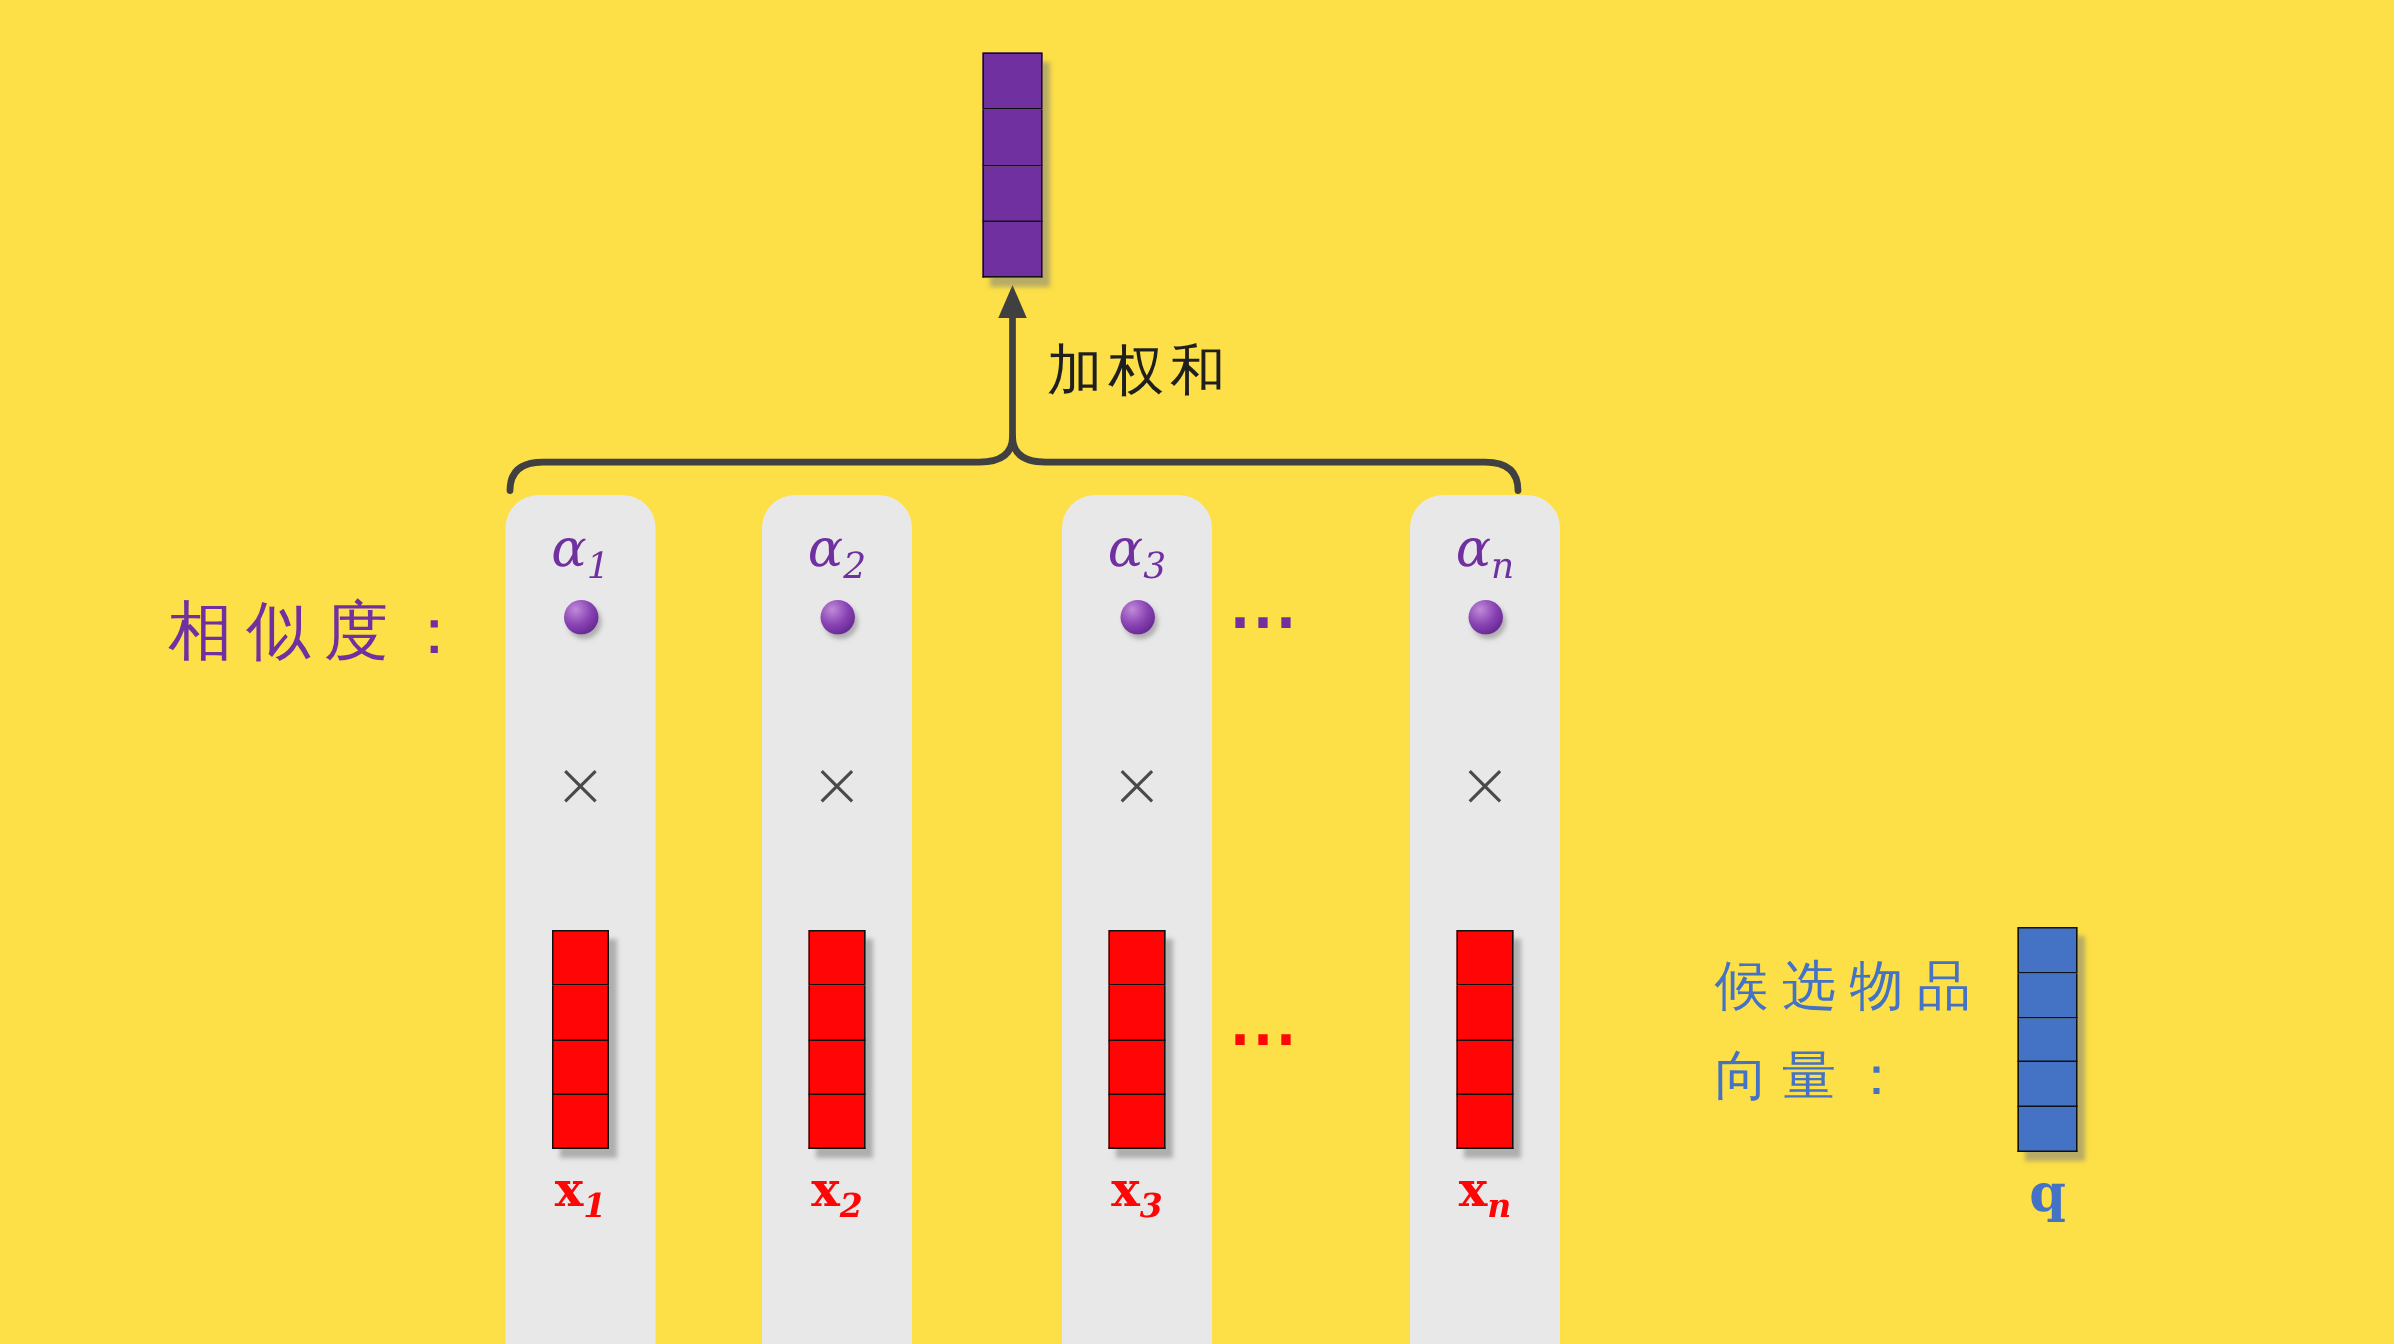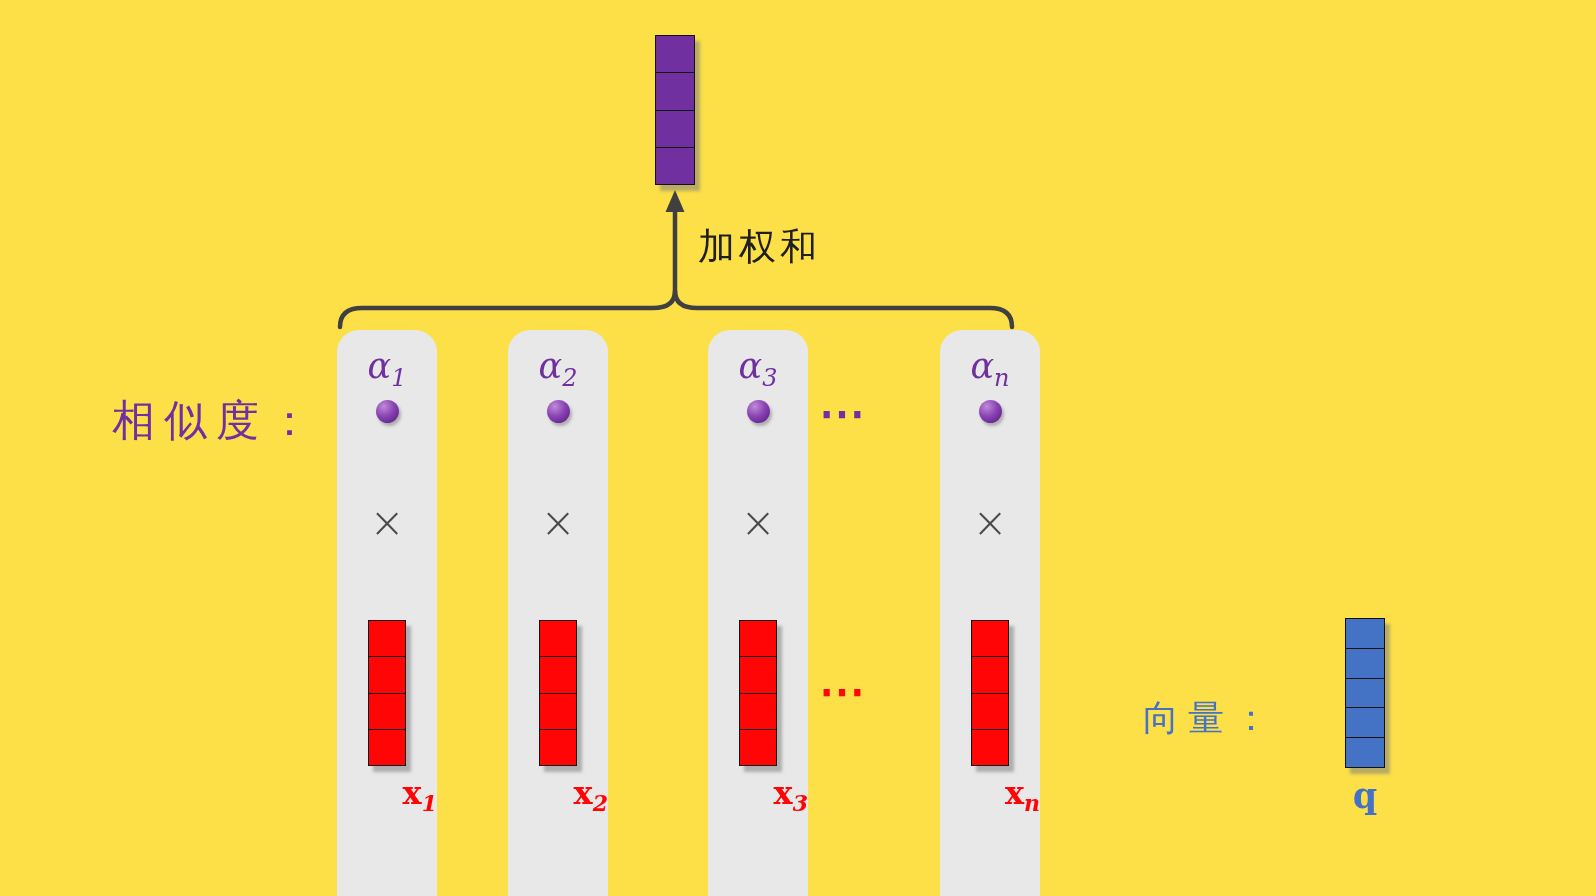--- a/index.html
+++ b/index.html
@@ -91,21 +91,21 @@
     color:#4a4a4a;
     font-family:"DejaVu Sans","Liberation Sans",sans-serif;
     font-weight:300;
     line-height:1;
   }
 
   .col-vec{ left:50%; margin-left:-19px; top:290px; width:38px; height:146px; }
 
   .xlabel{
     position:absolute; top:444px; left:0; width:100%;
-    text-align:right;
+    text-align:center;
     font-size:32px;
     font-weight:bold;
     color:var(--red);
   }
   .xlabel sub{ font-size:22px; font-style:italic; }
 
   
   .dots{
     position:absolute;
     width:70px;
@@ -228,21 +228,21 @@
       <div class="cell"></div>
     </div>
     <div class="xlabel"><span>x</span><sub>n</sub></div>
   </div>
 
   <div class="dots top">⋯</div>
   <div class="dots bottom">⋯</div>
 
   <div class="label-similarity">相似度：</div>
 
-  <div class="label-candidate"><br><span>向量：</span></div>
+  <div class="label-candidate"><span>候选物品</span><br><span>向量：</span></div>
 
   <div class="vec blue cand-vec">
     <div class="cell"></div>
     <div class="cell"></div>
     <div class="cell"></div>
     <div class="cell"></div>
     <div class="cell"></div>
   </div>
 
   <div class="qlabel">q</div>

